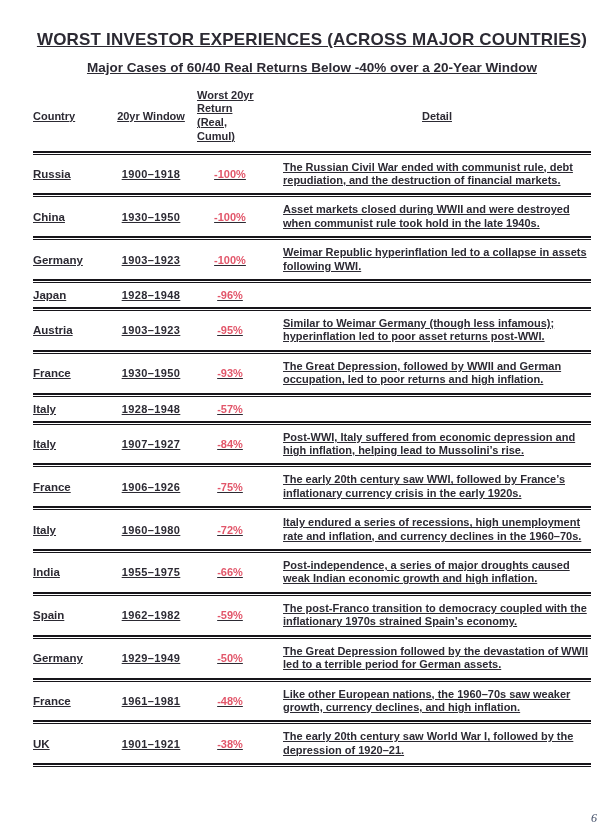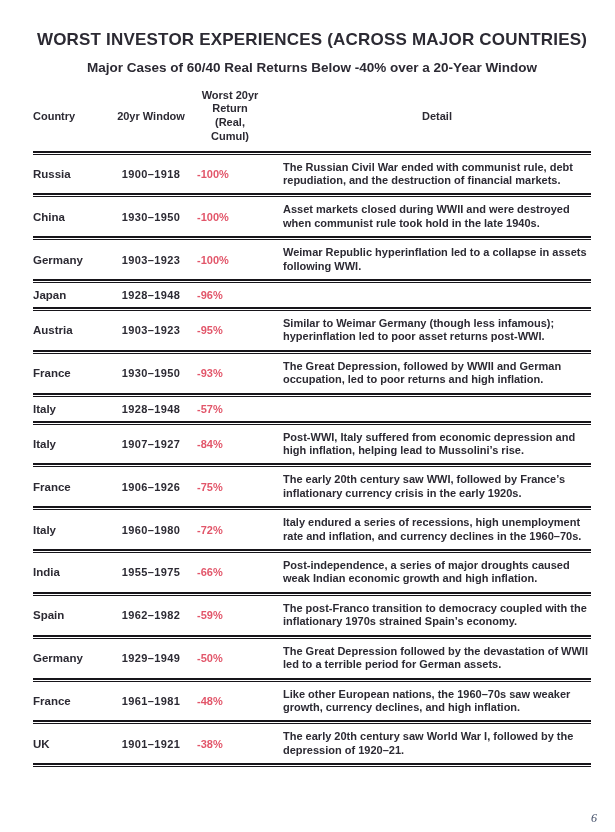--- a/index.html
+++ b/index.html
@@ -12,51 +12,52 @@
   .page {
     position: relative;
     width: 615px;
     height: 832px;
     background: #ffffff;
     font-family: "Liberation Sans", sans-serif;
     font-weight: bold;
     color: var(--ink);
     padding: 30px 24px 0 33px;
     overflow: hidden;
+    text-decoration: underline;
   }
   .title {
     font-size: 17px;
     letter-spacing: 0.2px;
     text-align: center;
     line-height: 1.2;
   }
   .subtitle {
     font-size: 13.5px;
     text-align: center;
     margin-top: 10px;
     line-height: 1.2;
   }
   .grid-row {
     display: grid;
     grid-template-columns: 72px 92px 66px 20px 1fr;
     align-items: center;
   }
   .thead { padding: 12px 0 7px 0; font-size: 11px; }
   .thead .h-window { text-align: center; }
-  .thead .h-return { text-align: center; line-height: 1.25; }
+  .thead .h-return { text-align: left; line-height: 1.25; }
   .thead .h-detail { text-align: center; }
   .rule {
     height: 4px;
     border-top: 2px solid var(--rule);
     border-bottom: 1px solid var(--rule);
   }
   .trow { padding: 6px 0; }
   .cell-country { font-size: 11.5px; }
   .cell-window  { font-size: 11px; text-align: center; letter-spacing: 0.4px; }
-  .cell-return  { font-size: 11px; color: var(--accent); }
+  .cell-return  { font-size: 11px; text-align: center; color: var(--accent); }
   .cell-detail  { font-size: 11px; line-height: 1.22; }
   .page-number {
     position: absolute;
     right: 18px;
     bottom: 6px;
     font-family: "Liberation Serif", serif;
     font-style: italic;
     font-weight: normal;
     font-size: 12px;
     color: #44506a;

